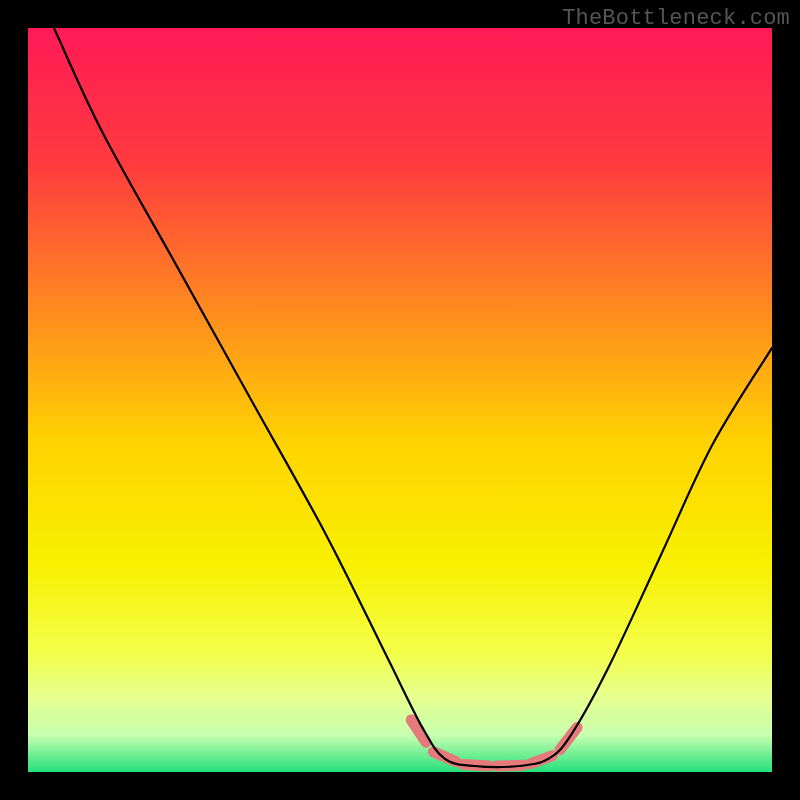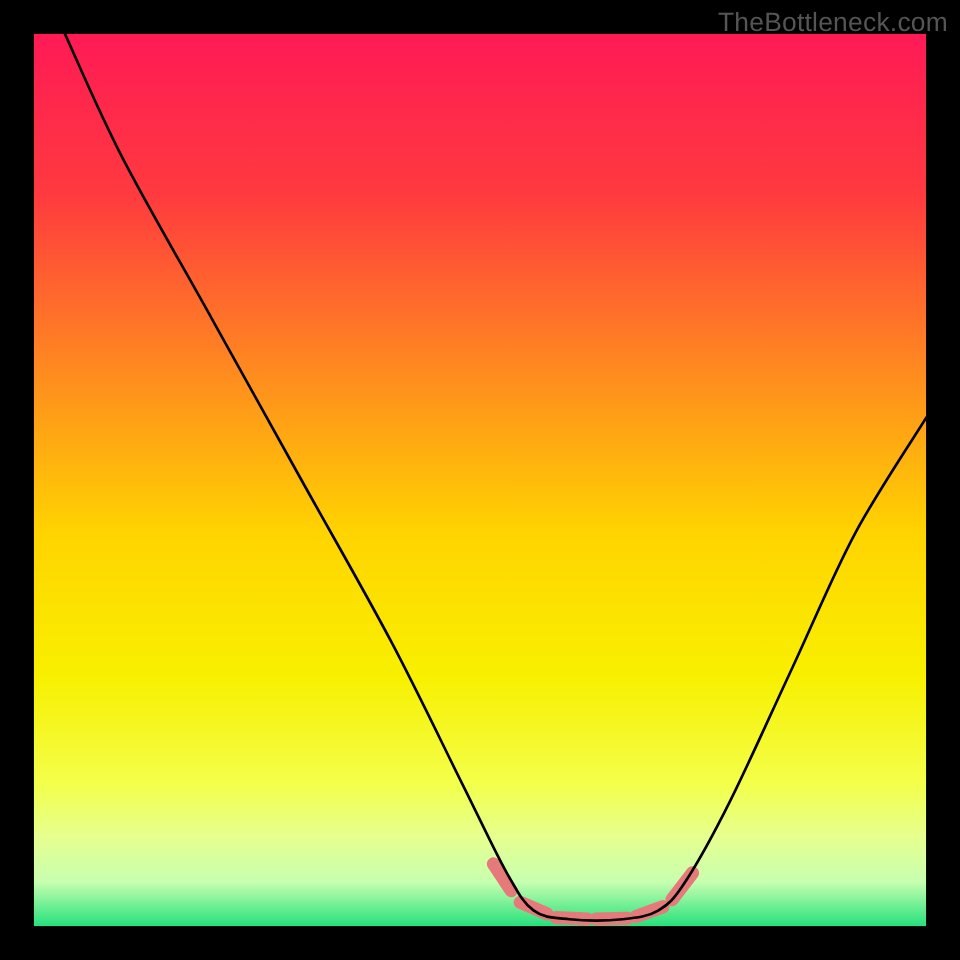--- a/index.html
+++ b/index.html
@@ -9,20 +9,21 @@
     height: 800px;
     background: #000;
     overflow: hidden;
     font-family: Arial, Helvetica, sans-serif;
   }
   .frame {
     position: relative;
     width: 800px;
     height: 648px;
     background: #000;
+    font-family: Liberation Mono, monospace;
   }
   .watermark {
     position: absolute;
     top: 6px;
     right: 10px;
     color: #555;
     font-size: 22px;
     font-weight: 400;
     letter-spacing: 0.2px;
     z-index: 50;

